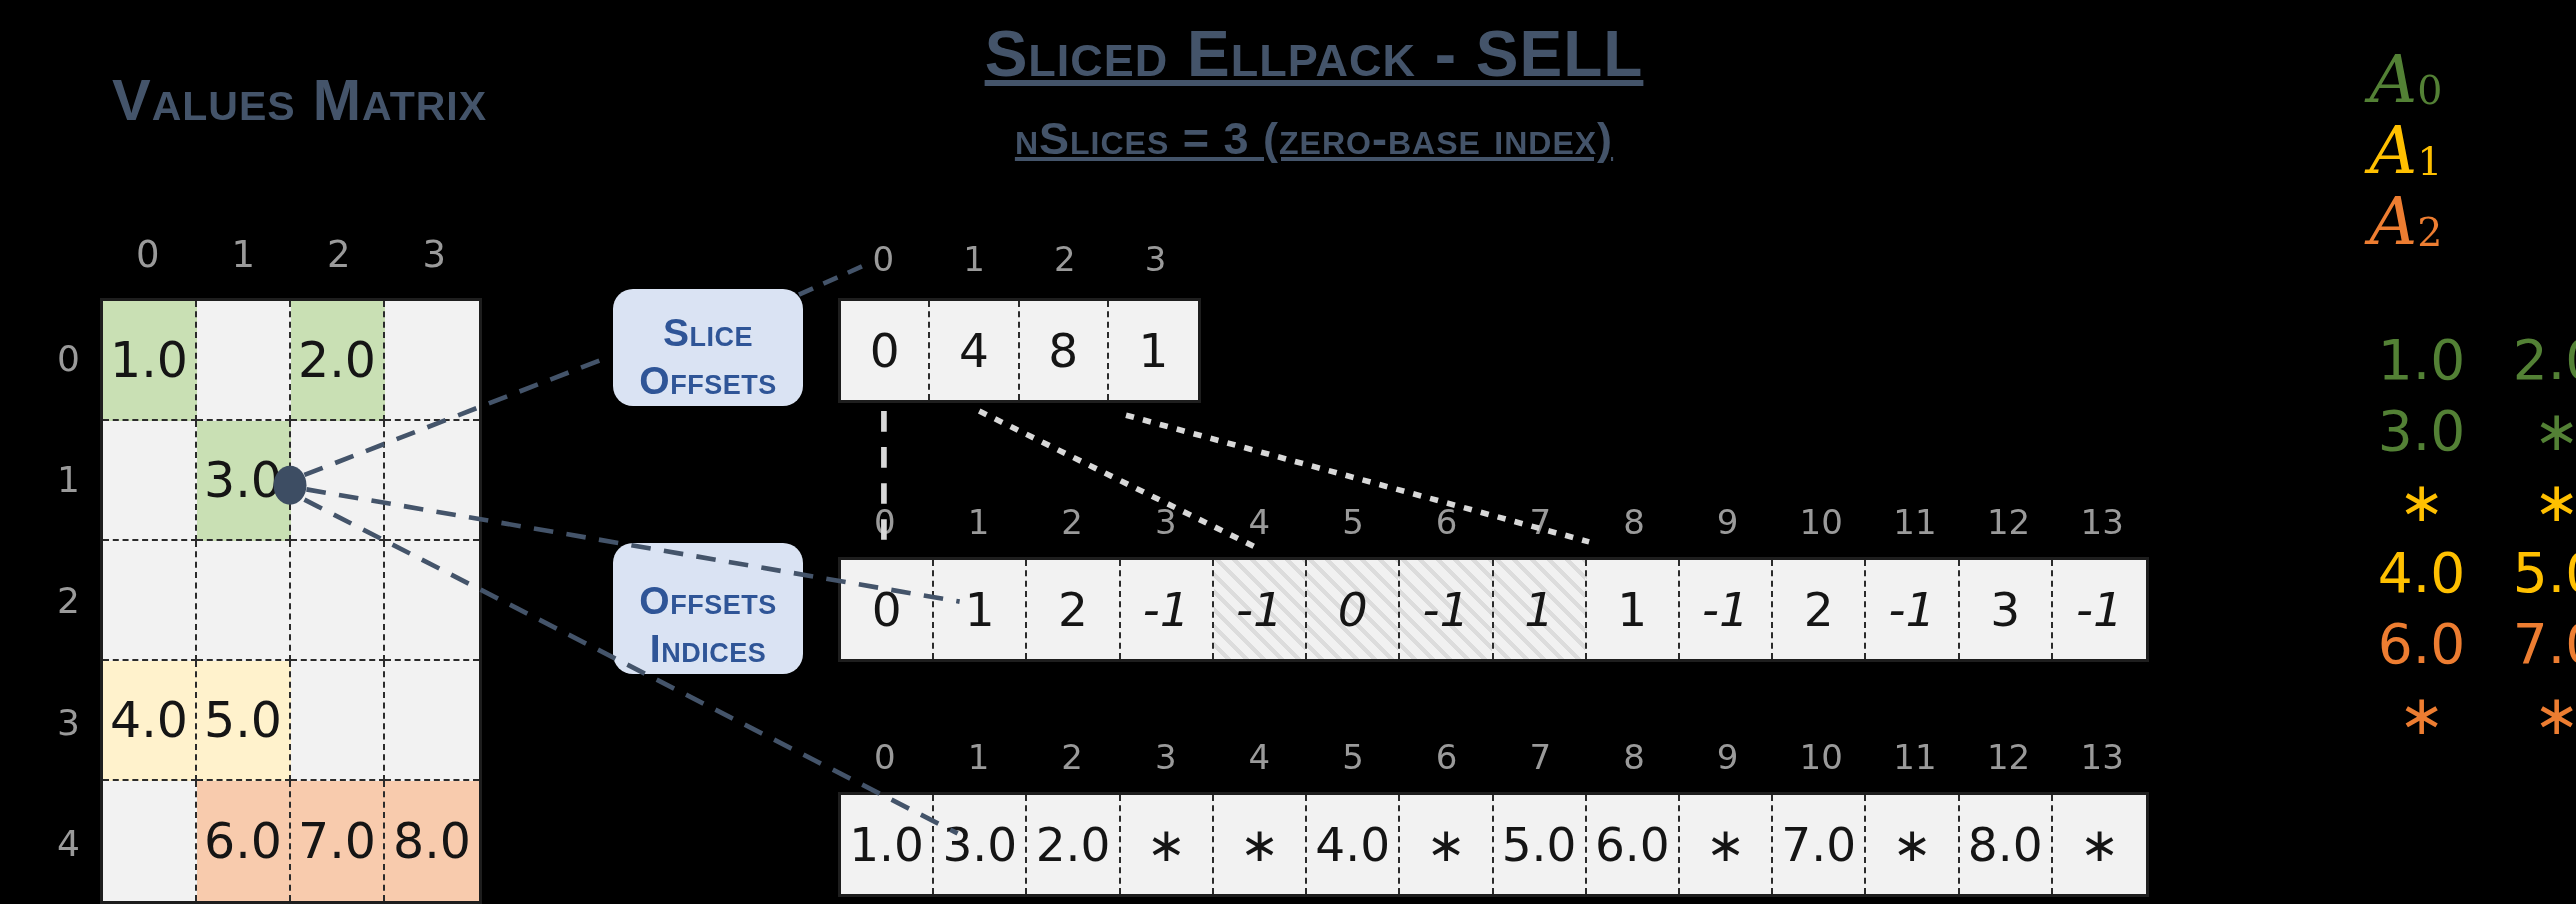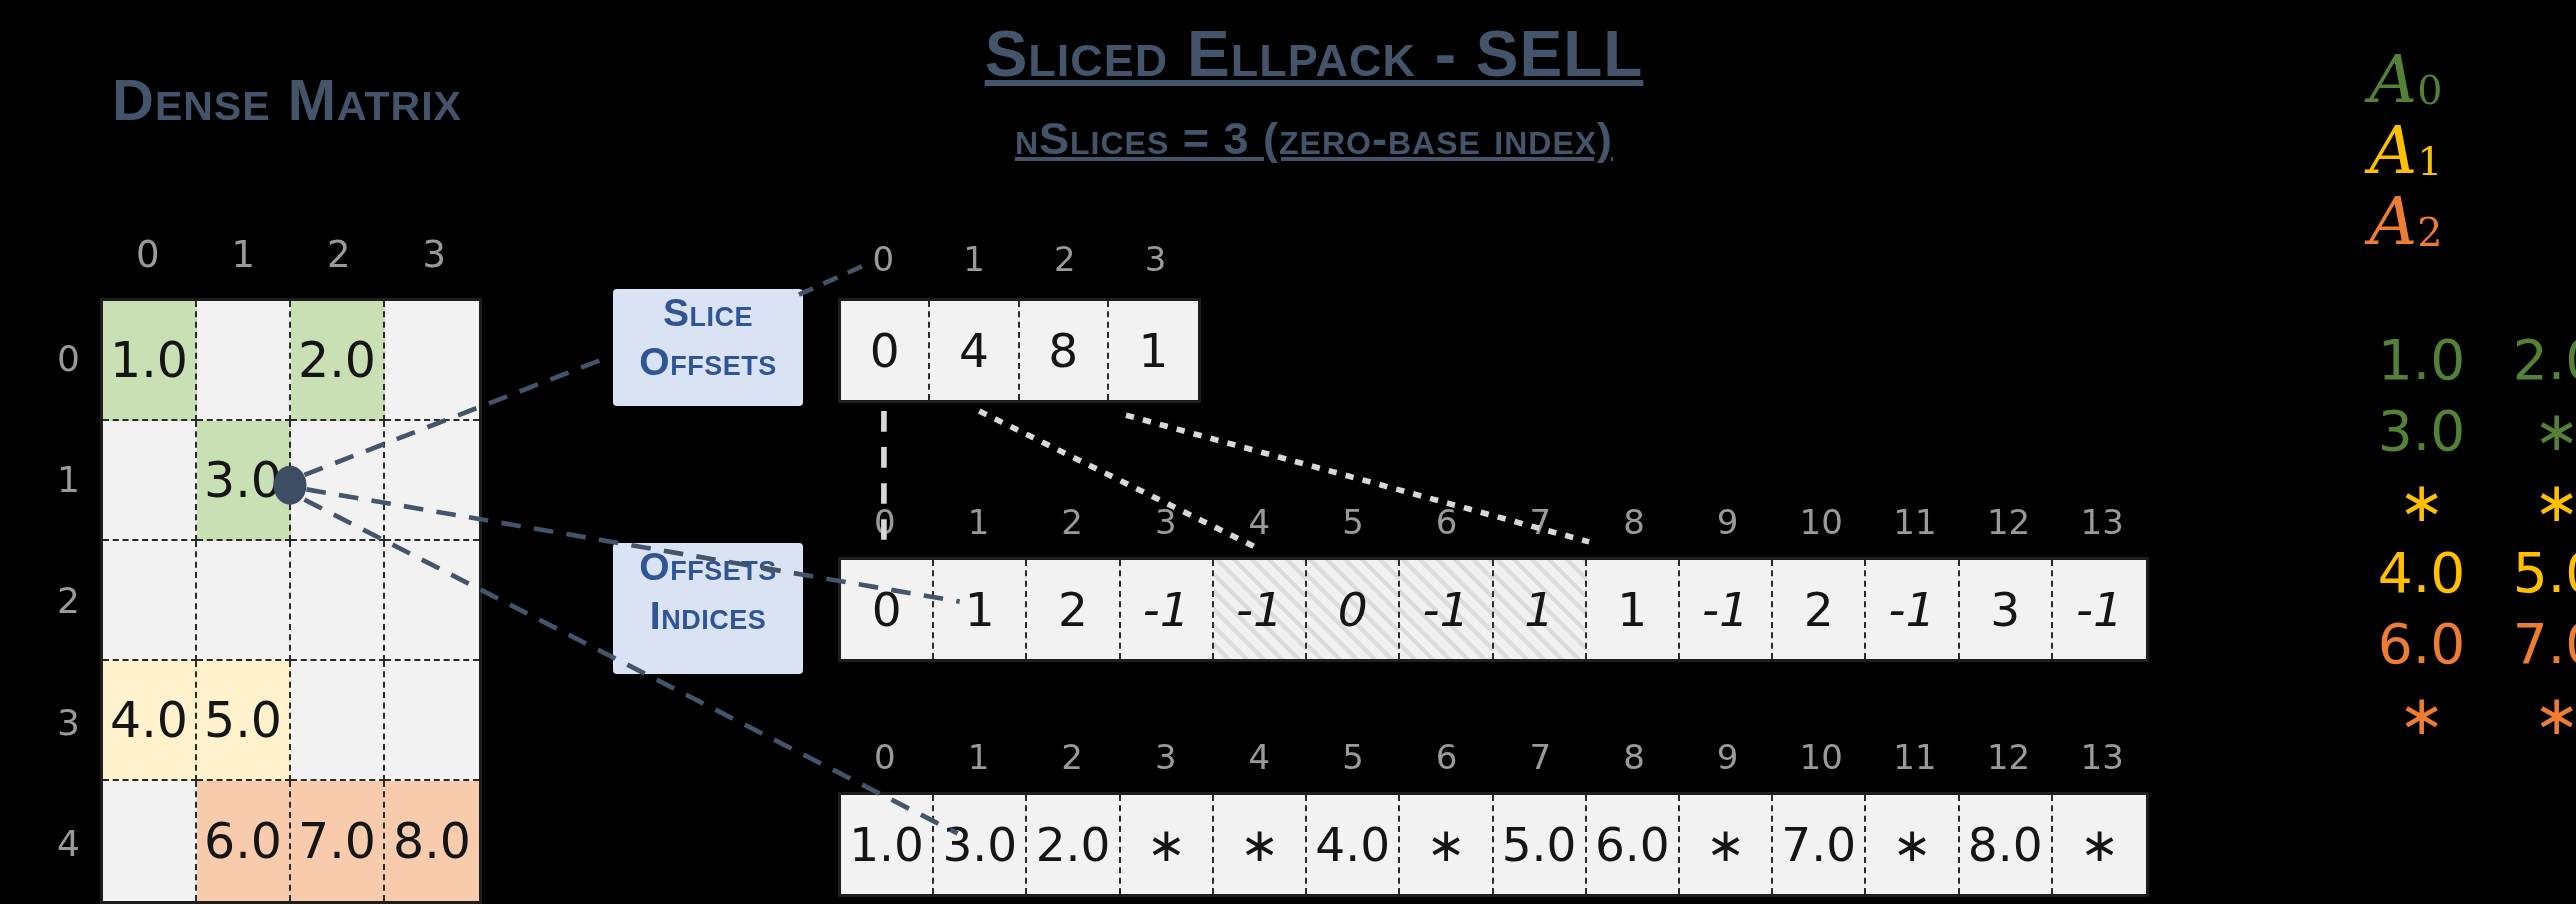--- a/index.html
+++ b/index.html
@@ -71,22 +71,22 @@
   .acell.hatch{
     background:repeating-linear-gradient(45deg,#f1f1f1 0 8.2px,#dcdcdc 8.2px 12.4px);
   }
   #offsets-array{left:838px;top:298px;width:363px;grid-template-columns:repeat(4,1fr);}
   #colind-array{left:838px;top:557px;width:1311px;grid-template-columns:repeat(14,1fr);}
   #values-array{left:838px;top:792px;width:1311px;grid-template-columns:repeat(14,1fr);}
   
   .tag{
     position:absolute;z-index:6;
     background:var(--label_box_bg,#dae3f3);
-    border-radius:4px;
-    display:flex;flex-direction:column;align-items:center;justify-content:flex-start;
+    border-radius:20px;
+    display:flex;flex-direction:column;align-items:center;justify-content:flex-end;
     color:var(--label_text,#2f5597);
     font-weight:bold;font-variant:small-caps;font-size:39px;line-height:1.25;
     letter-spacing:0.5px;
   }
   #offsets-tag{left:613px;top:289px;width:190px;height:117px;}
   #colind-tag{left:613px;top:543px;width:190px;height:131px;}
   #values-tag{left:622px;top:806px;width:182px;height:79px;}
   
   #a-labels{
     position:absolute;left:2334px;top:44px;width:144px;
@@ -109,21 +109,21 @@
   .ty{color:var(--gold_text,#ffc000);}
   .to{color:var(--orange_text,#ed7d31);}
   
   #overlay{position:absolute;left:0;top:0;z-index:7;pointer-events:none;}
 </style>
 </head>
 <body>
 
 <div id="stage">
 
-  <div id="dense-title" class="big-title">Dense Matrix</div>
+  <div id="dense-title" class="big-title">Values Matrix</div>
   <div id="main-title" class="big-title">
     <div class="t1">Sliced Ellpack - SELL</div>
     <div class="t2">nSlices = 3 (zero-base index)</div>
   </div>
 
   <div class="hdr-row" style="left:100px;top:231px;width:382px;height:46px;grid-template-columns:repeat(4,1fr);font-size:37px;">
     <span>0</span>
     <span>1</span>
     <span>2</span>
     <span>3</span>

